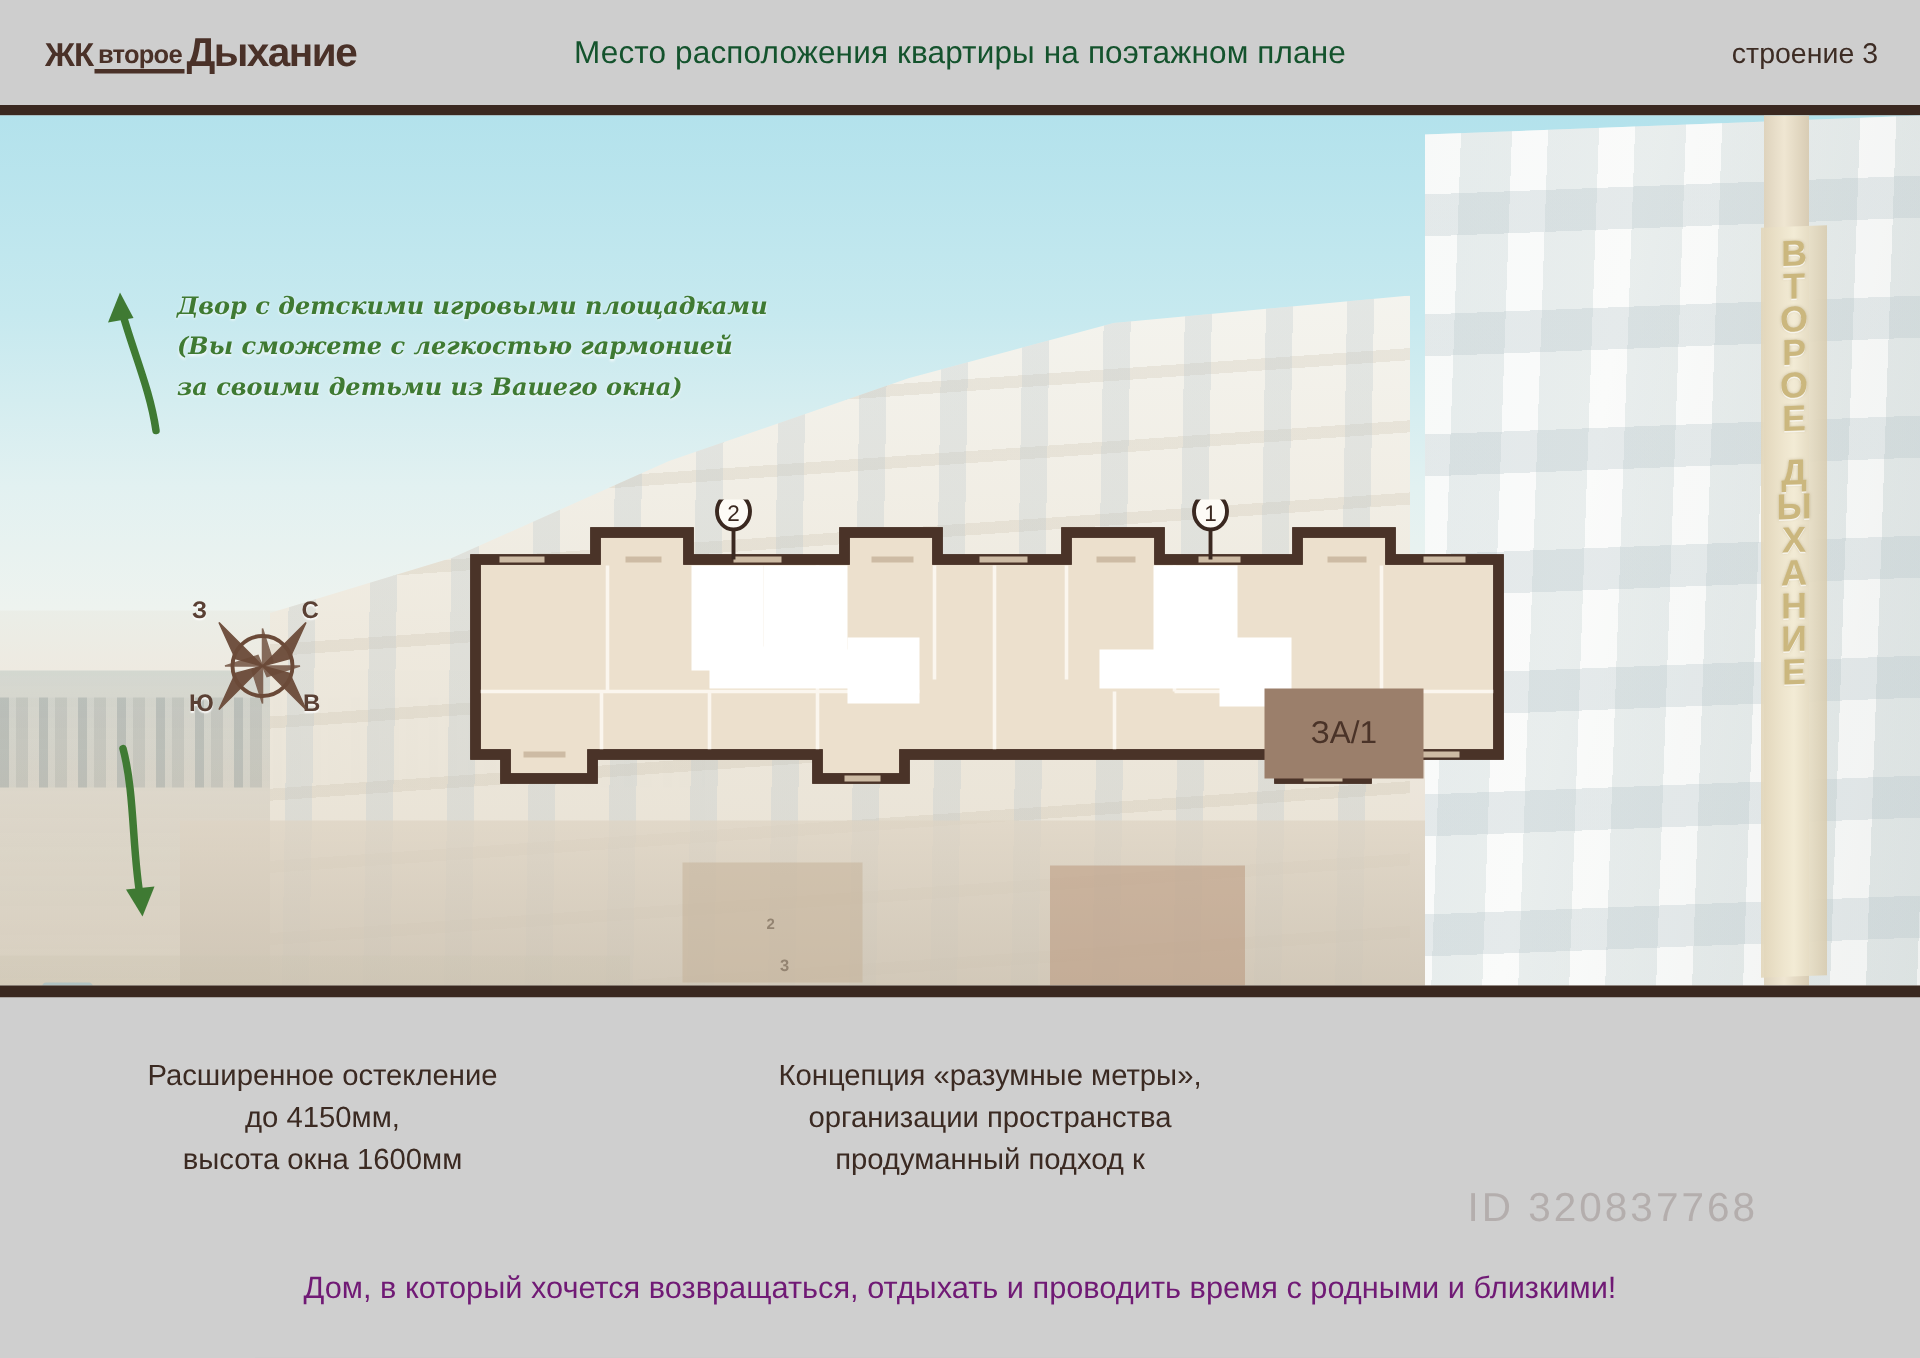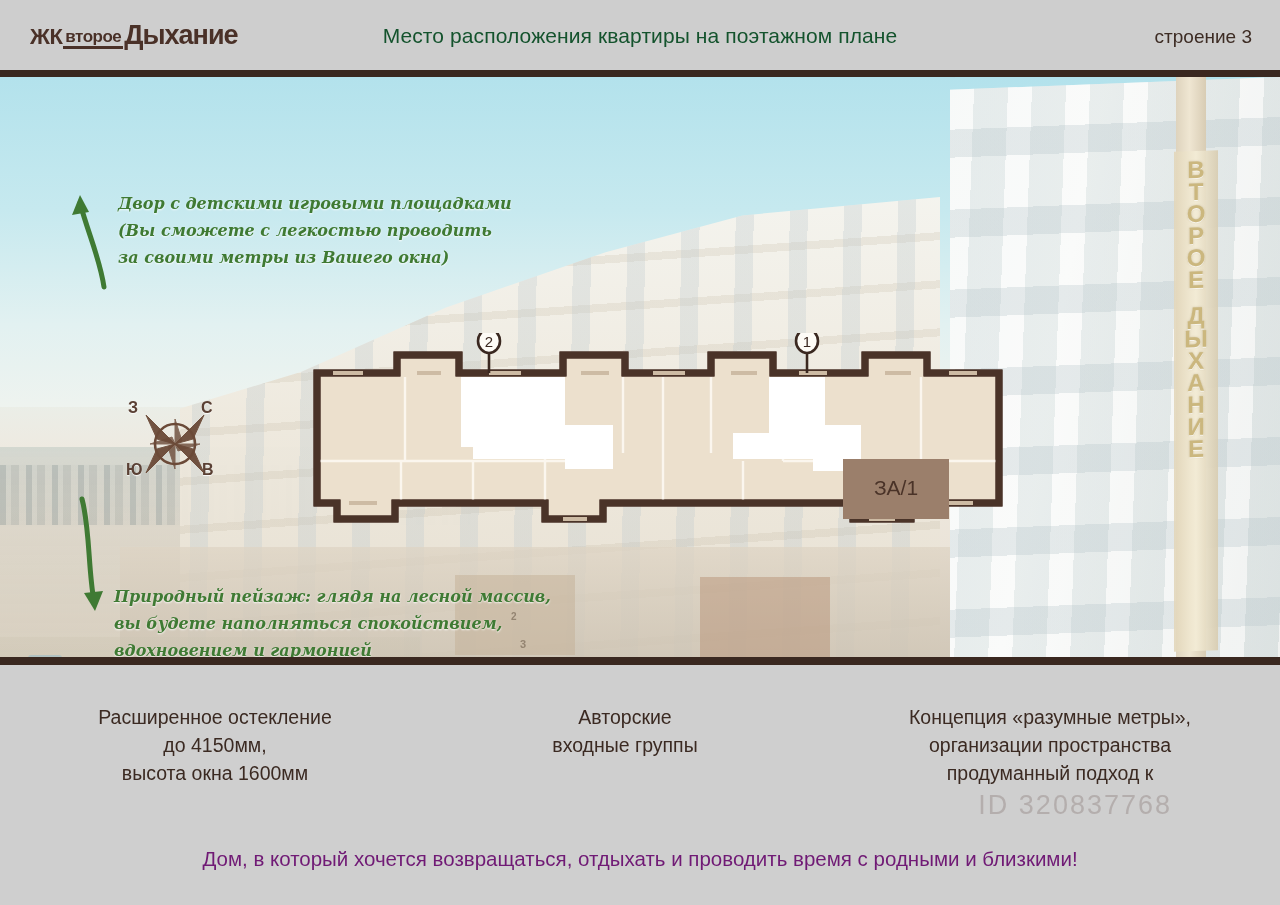--- a/index.html
+++ b/index.html
@@ -265,33 +265,28 @@
       <span>И</span>
       <span>Е</span>
     </div>
 
     <svg class="arrow" style="left:66px;top:104px;" width="48" height="110" viewBox="0 0 48 110">
       <path d="M38 106 C 34 78, 22 52, 14 22" stroke="#3f7a33" stroke-width="5" fill="none" stroke-linecap="round"></path>
       <path d="M14 14 L 6 34 L 23 31 Z" fill="#3f7a33"></path>
     </svg>
     <div class="ann ann-top">
       <div>Двор с детскими игровыми площадками</div>
-      <div>(Вы сможете с легкостью проводить</div>
-      <div>за своими метры из Вашего окна)</div>
+      <div>(Вы сможете с легкостью гармонией</div>
+      <div>за своими детьми из Вашего окна)</div>
     </div>
 
     <svg class="arrow" style="left:64px;top:418px;" width="48" height="130" viewBox="0 0 48 130">
       <path d="M18 4 C 26 34, 24 74, 30 106" stroke="#3f7a33" stroke-width="5" fill="none" stroke-linecap="round"></path>
       <path d="M31 116 L 20 98 L 39 96 Z" fill="#3f7a33"></path>
     </svg>
-    <div class="ann ann-bottom">
-      <div>Природный пейзаж: глядя на лесной массив,</div>
-      <div>вы будете наполняться спокойствием,</div>
-      <div>вдохновением и гармонией</div>
-    </div>
 
     <div class="compass">
       <span class="lbl l-z">З</span>
       <span class="lbl l-s">С</span>
       <span class="lbl l-yu">Ю</span>
       <span class="lbl l-v">В</span>
       <svg style="position:absolute;left:16px;top:16px;" width="62" height="62" viewBox="0 0 62 62">
         <g fill="#6b4a38" stroke="#6b4a38">
           <path d="M31 31 L2 2 L13 26 Z" opacity=".95"></path>
           <path d="M31 31 L60 2 L49 26 Z" opacity=".95"></path>
@@ -397,24 +392,20 @@
   </div>
   <div class="photo-rule"></div>
 
   <div class="footer">
     <div class="features">
       <div class="feature f1">
         <div>Расширенное остекление</div>
         <div>до 4150мм,</div>
         <div>высота окна 1600мм</div>
       </div>
-      <div class="feature f2">
-        <div>Авторские</div>
-        <div>входные группы</div>
-      </div>
       <div class="feature f3">
         <div>Концепция «разумные метры»,</div>
         <div>организации пространства</div>
         <div>продуманный подход к</div>
       </div>
     </div>
     <div class="tagline">Дом, в который хочется возвращаться, отдыхать и проводить время с родными и близкими!</div>
   </div>
 
   <div class="watermark">ID 320837768</div>

